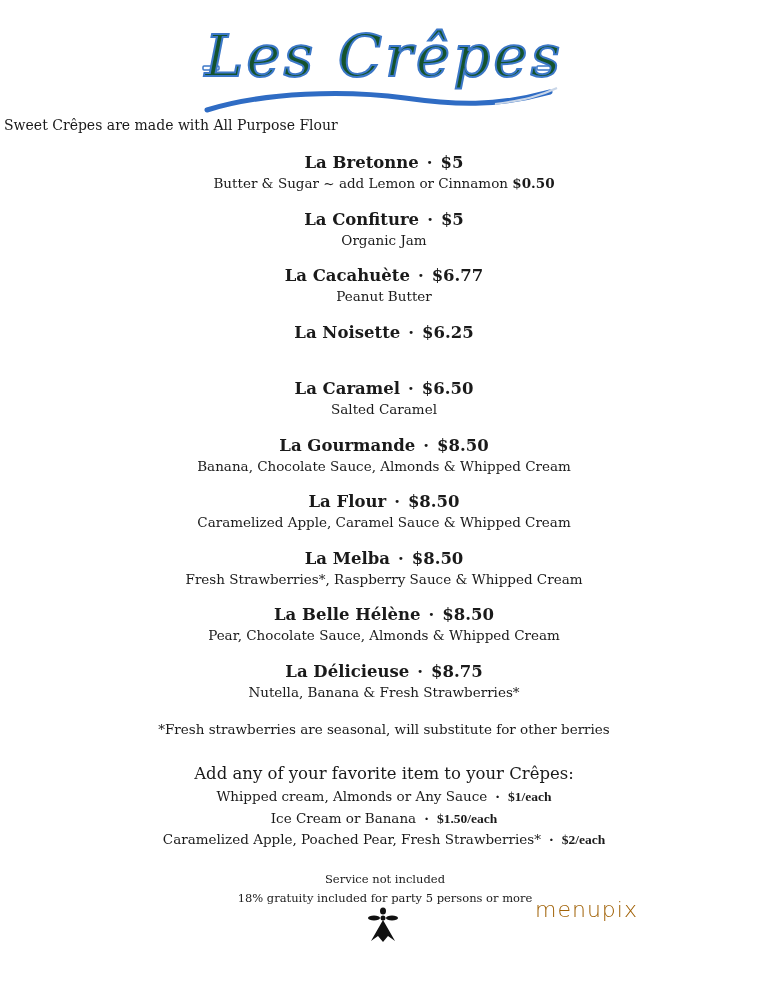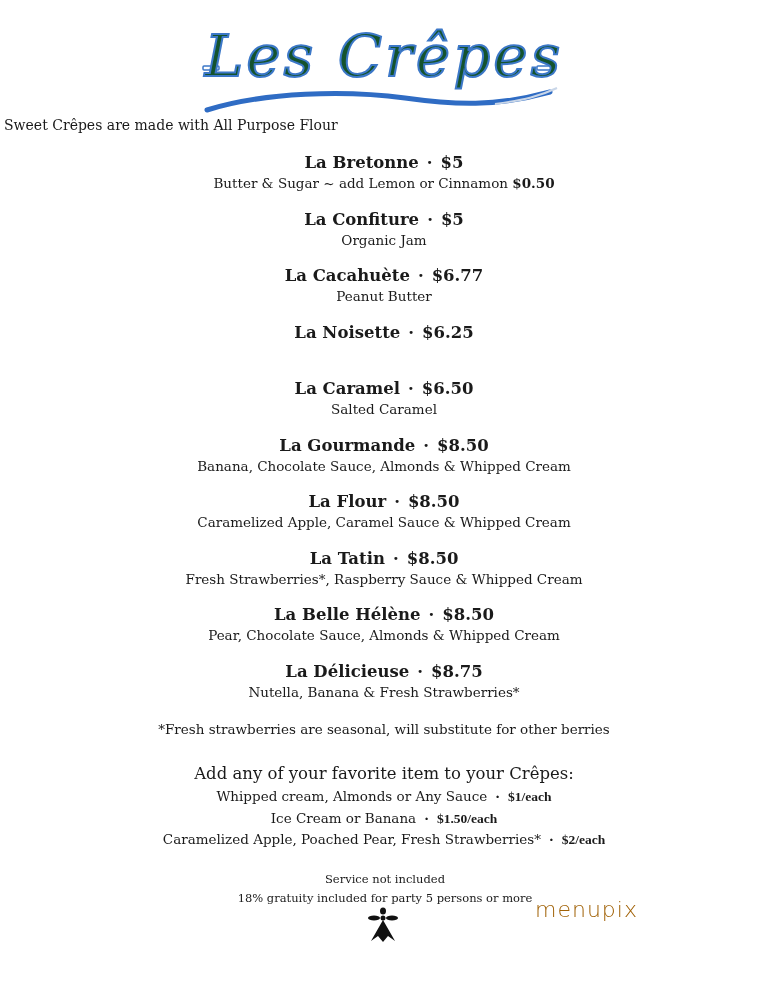--- a/index.html
+++ b/index.html
@@ -63,21 +63,21 @@
   </div>
   <div class="item">
     <div class="name"><span>La Gourmande</span><span class="sep">·</span><span>$8.50</span></div>
     <div class="desc">Banana, Chocolate Sauce, Almonds &amp; Whipped Cream</div>
   </div>
   <div class="item">
     <div class="name"><span>La Flour</span><span class="sep">·</span><span>$8.50</span></div>
     <div class="desc">Caramelized Apple, Caramel Sauce &amp; Whipped Cream</div>
   </div>
   <div class="item">
-    <div class="name"><span>La Tatin</span><span class="sep">·</span><span>$8.50</span></div>
+    <div class="name"><span>La Melba</span><span class="sep">·</span><span>$8.50</span></div>
     <div class="desc">Fresh Strawberries*, Raspberry Sauce &amp; Whipped Cream</div>
   </div>
   <div class="item">
     <div class="name"><span>La Belle Hélène</span><span class="sep">·</span><span>$8.50</span></div>
     <div class="desc">Pear, Chocolate Sauce, Almonds &amp; Whipped Cream</div>
   </div>
   <div class="item">
     <div class="name"><span>La Délicieuse</span><span class="sep">·</span><span>$8.75</span></div>
     <div class="desc">Nutella, Banana &amp; Fresh Strawberries*</div>
   </div>

